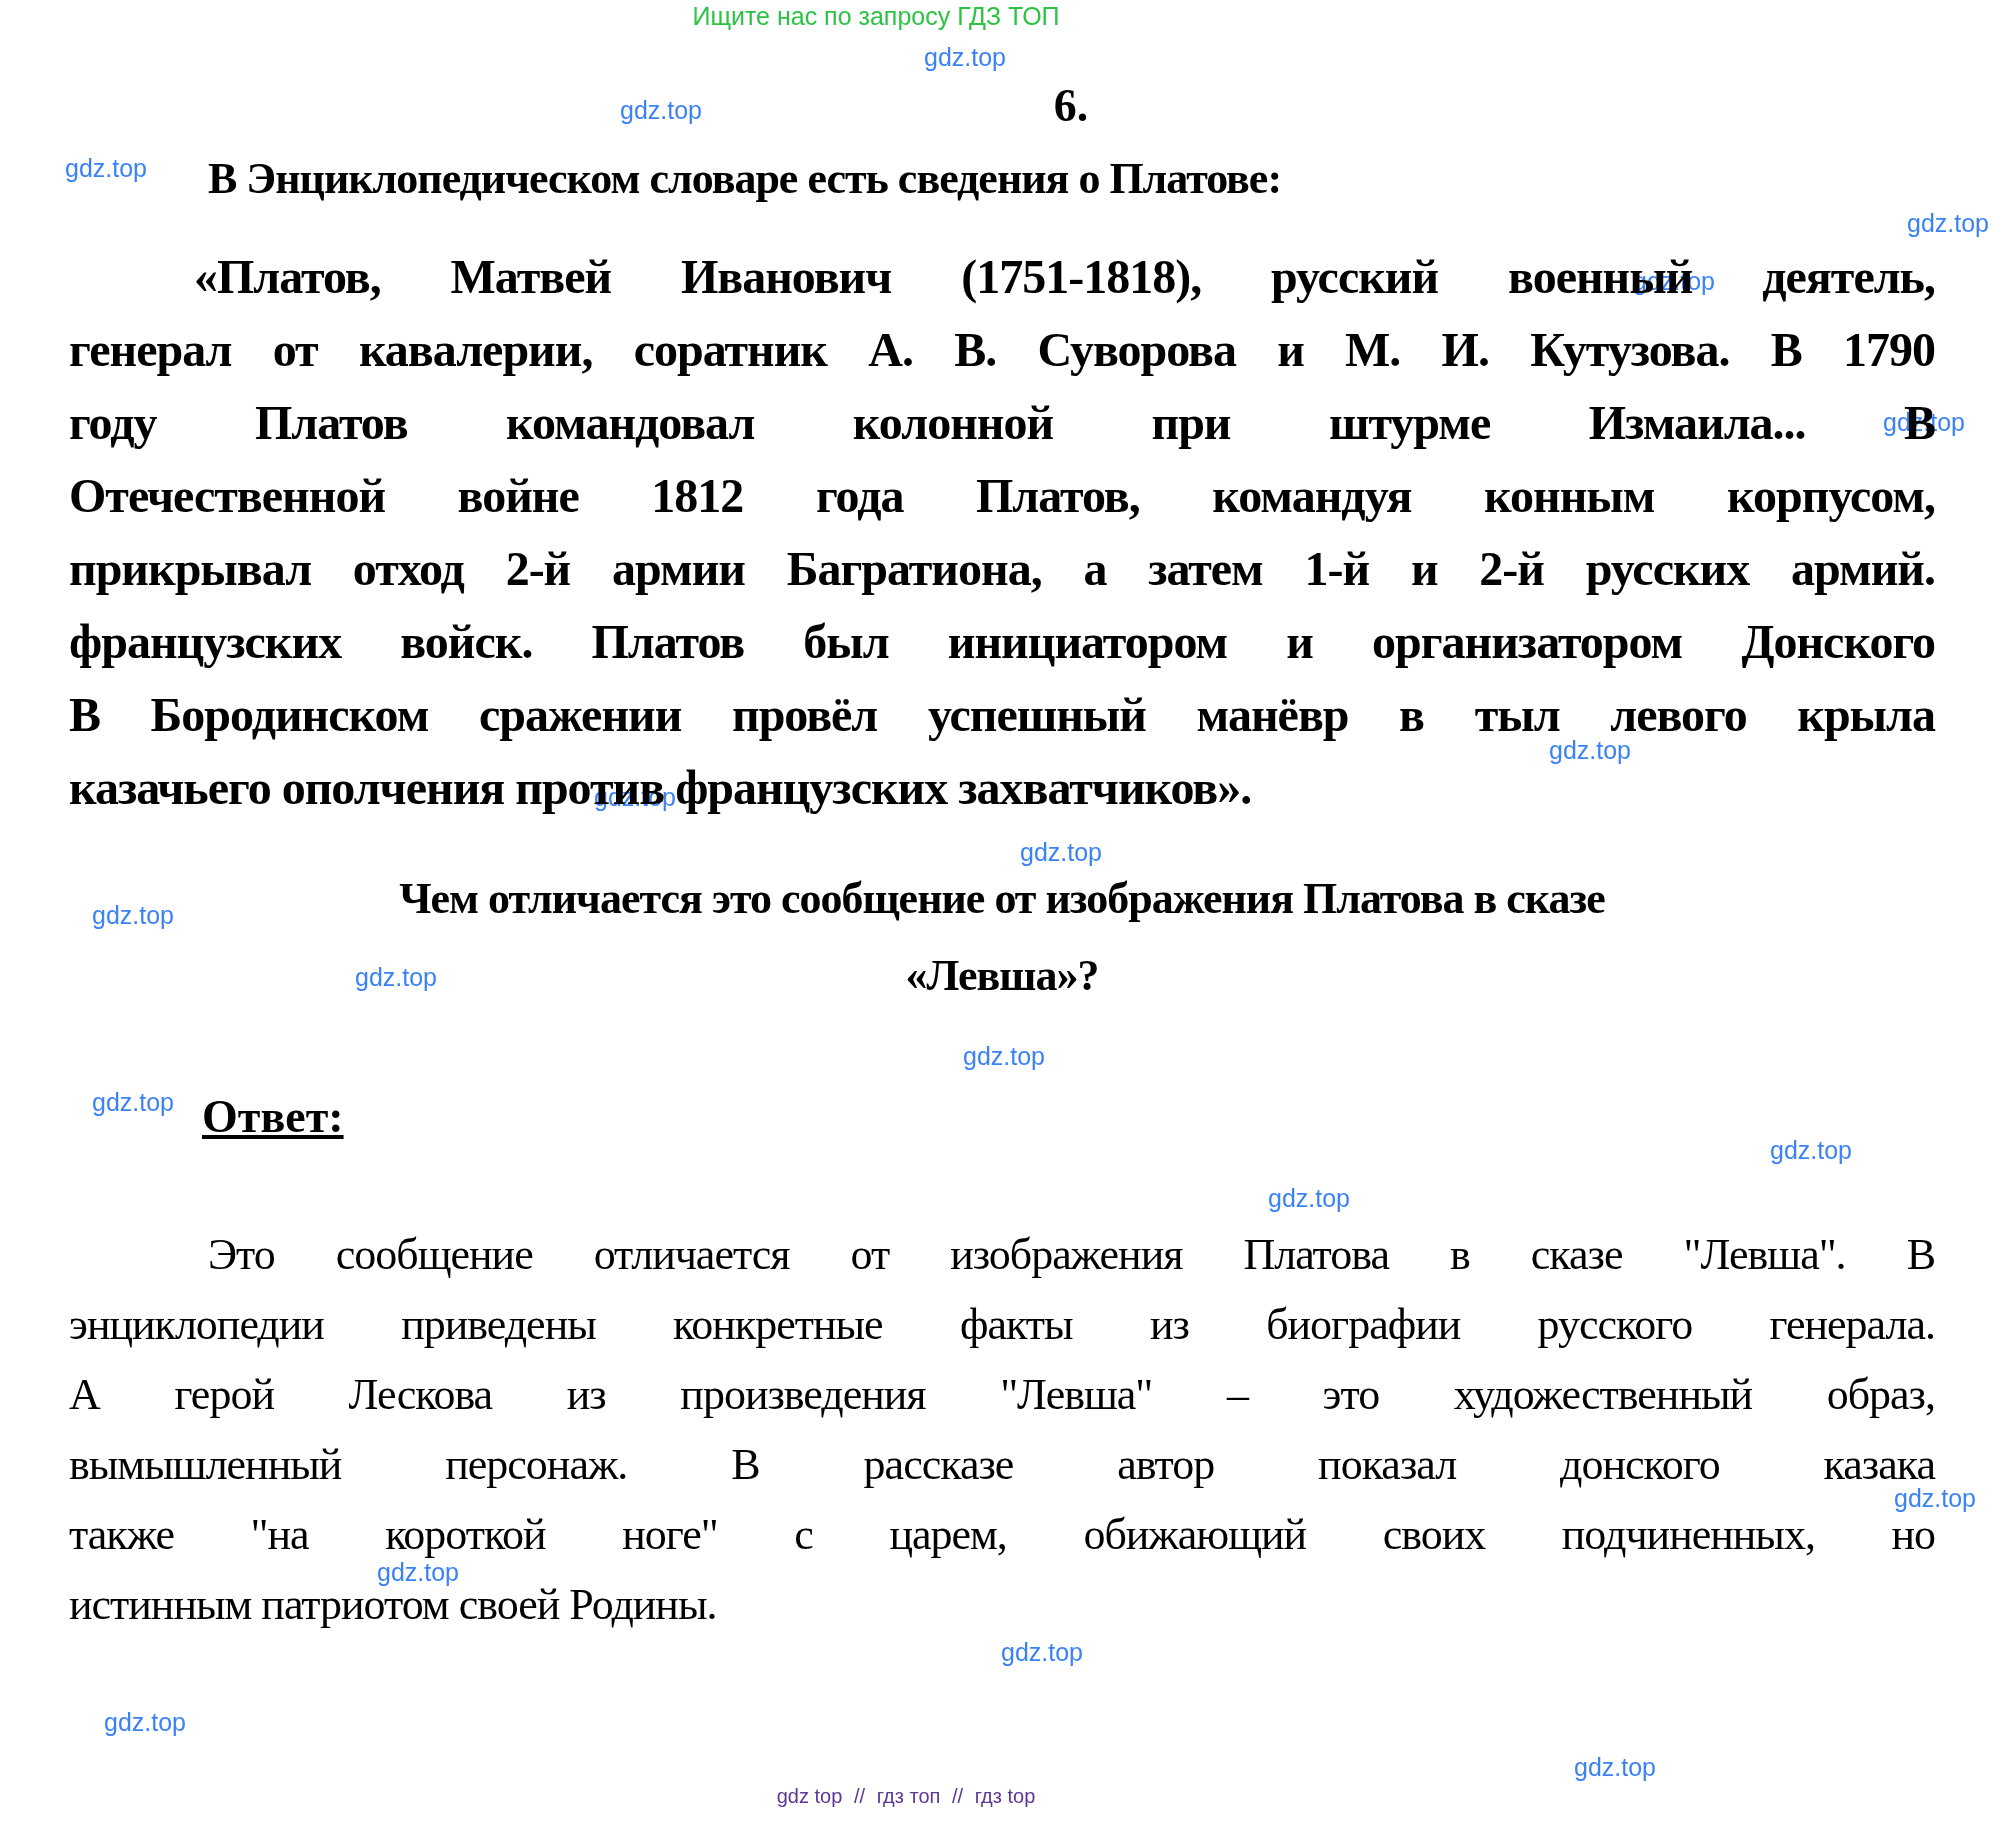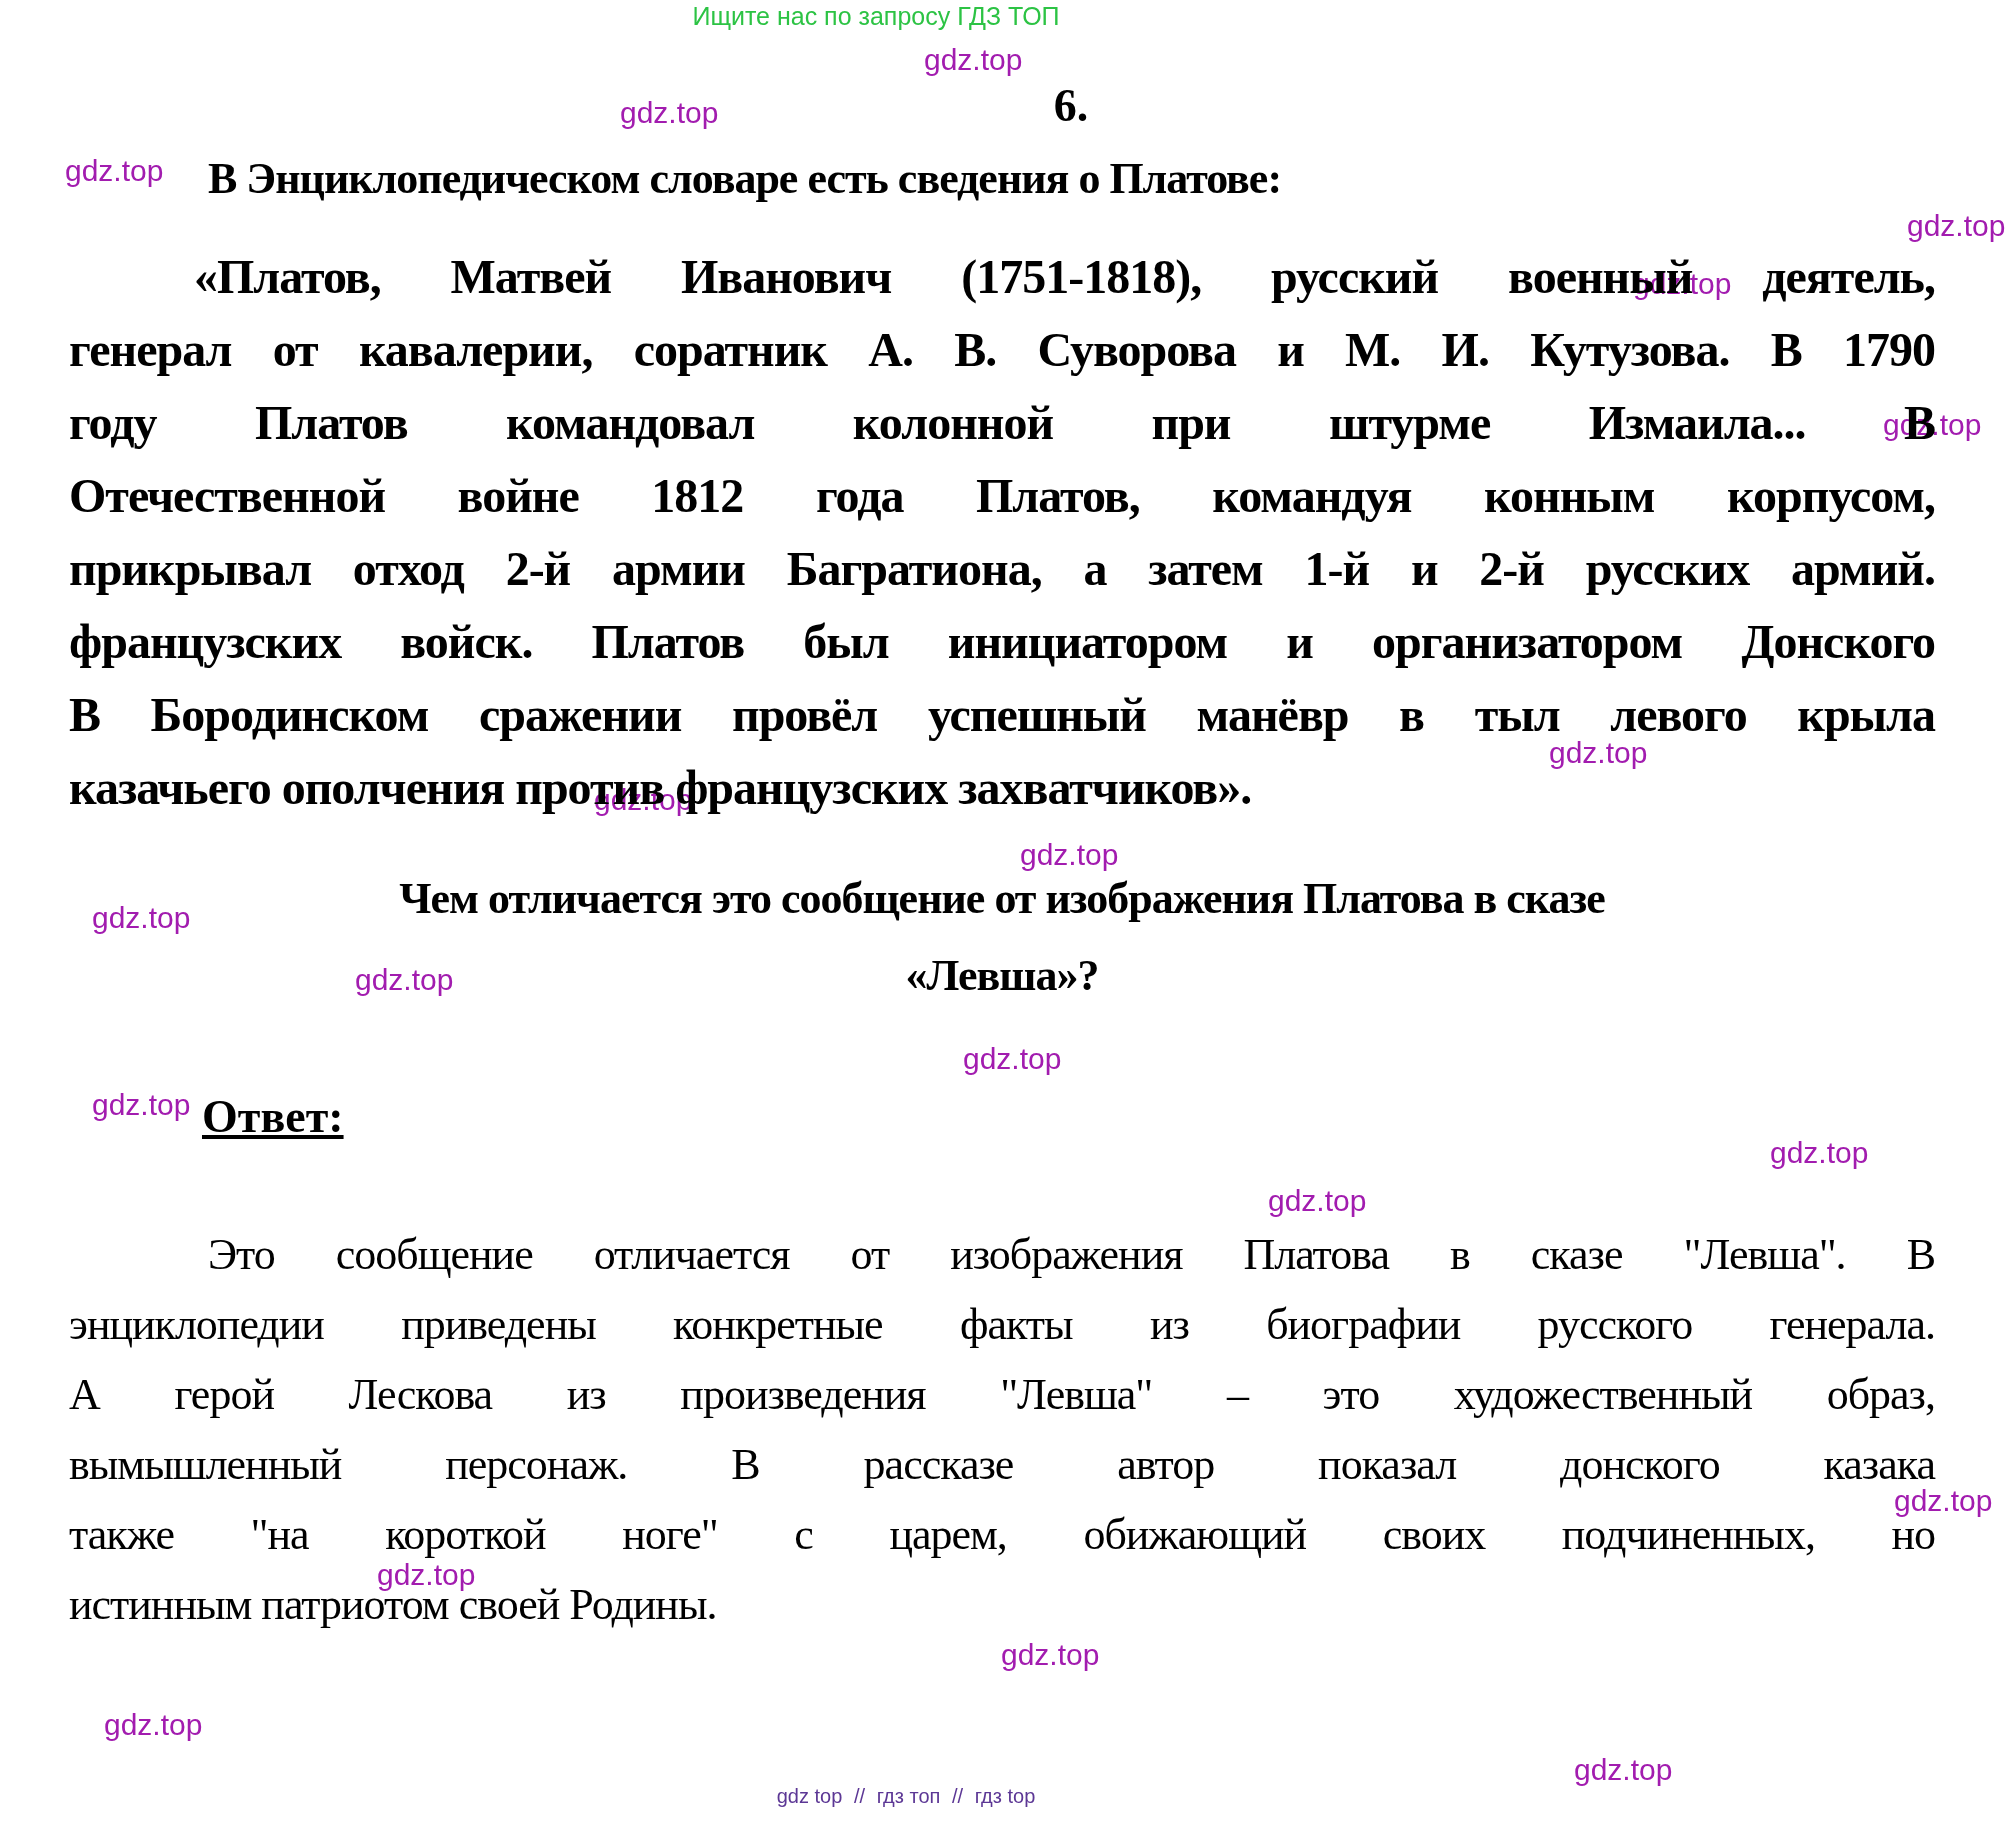--- a/index.html
+++ b/index.html
@@ -9,21 +9,21 @@
     overflow:hidden;
   }
   .promo{
     position:absolute;top:1.9px;left:0;width:1752px;text-align:center;
     font-family:"Liberation Sans","DejaVu Sans",sans-serif;
     font-size:25px;color:#2cc344;
   }
   .wm{
     position:absolute;
     font-family:"Liberation Sans","DejaVu Sans",sans-serif;
-    font-size:30px;color:#a21caf;white-space:nowrap;
+    font-size:25px;color:#3b82f6;white-space:nowrap;
   }
   .tasknum{
     position:absolute;top:79px;left:138px;width:1866px;text-align:center;
     font-weight:bold;font-size:46px;
   }
   .intro{
     position:absolute;top:142px;left:69px;width:1866px;
     font-weight:bold;font-size:44px;line-height:73px;letter-spacing:-1px;
     text-indent:139px;white-space:nowrap;
   }

